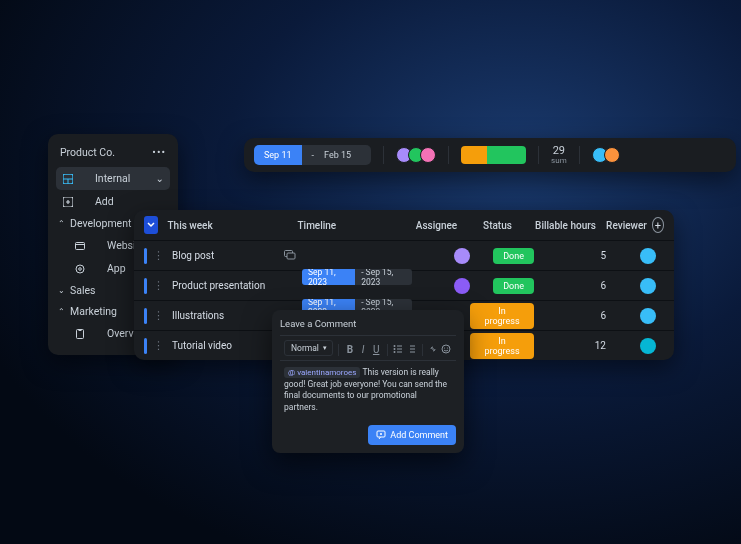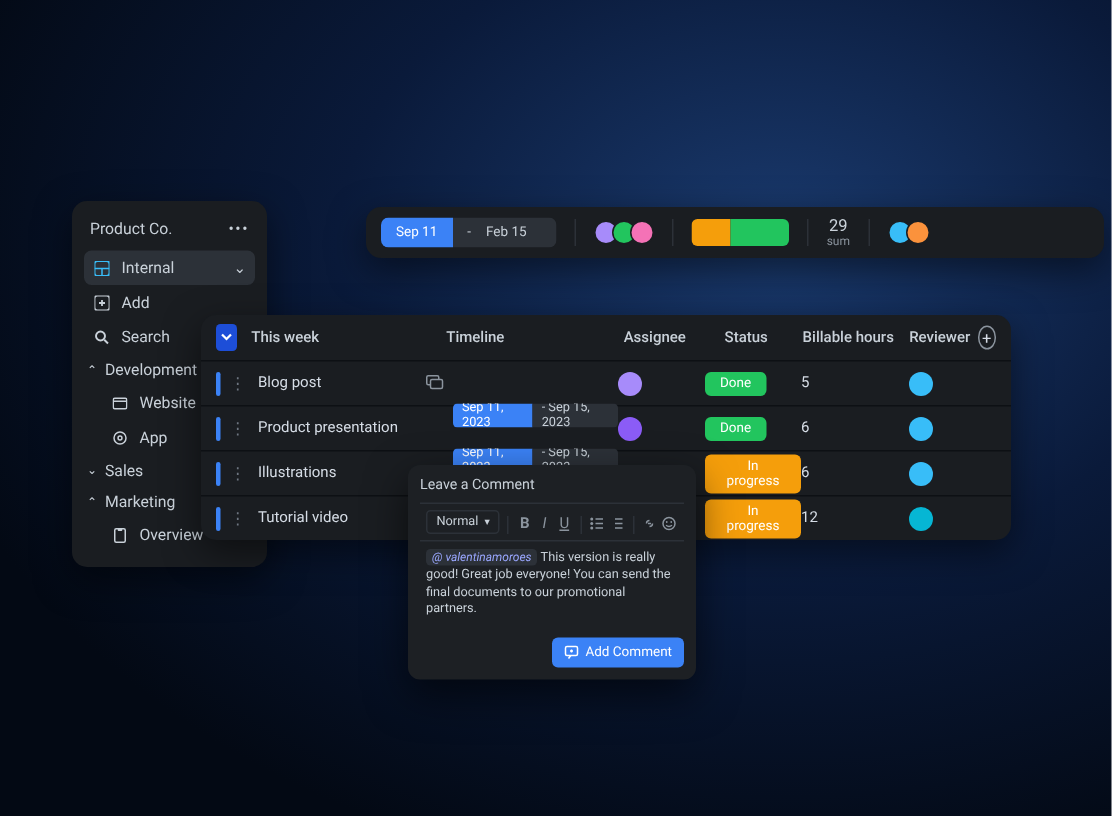--- a/index.html
+++ b/index.html
@@ -7,21 +7,21 @@
     width: 741px; height: 544px;
     background: radial-gradient(ellipse at 70% 30%, #1a3a6e 0%, #0a1a3a 40%, #030914 80%);
     position: relative; overflow: hidden; border-radius: 18px;
     color: #d6dde6;
   }
   .panel { position: absolute; background: #1a1d21; border-radius: 10px; box-shadow: 0 8px 24px rgba(0,0,0,0.5); }
   
   .sidebar { left: 48px; top: 134px; width: 130px; padding: 10px 8px; font-size: 10.5px; }
   .sb-head { display: flex; justify-content: space-between; align-items: center; padding: 2px 4px; margin-bottom: 6px; color: #c9d1d9; }
   .sb-more { letter-spacing: 1px; cursor: pointer; }
-  .sb-item { display: flex; align-items: center; gap: 8px; padding: 5px 6px; border-radius: 5px; color: #c9d1d9; cursor: pointer; }
+  .sb-item { display: flex; align-items: center; gap: 22px; padding: 5px 6px; border-radius: 5px; color: #c9d1d9; cursor: pointer; }
   .sb-item .ico { width: 11px; height: 11px; flex: 0 0 11px; display: flex; align-items: center; justify-content: center; }
   .sb-sel { background: #2c3138; }
   .sb-sel .chev { margin-left: auto; font-size: 10px; }
   .sb-sub { padding-left: 18px; }
   .sb-group { display: flex; align-items: center; gap: 4px; padding: 4px 2px; color: #c9d1d9; }
   .sb-group .arr { font-size: 8px; width: 8px; }
   
   .summary { left: 244px; top: 138px; width: 492px; height: 34px; padding: 0 10px; display: flex; align-items: center; gap: 12px; font-size: 9.5px; }
   .date-chip { display: flex; border-radius: 5px; overflow: hidden; height: 20px; }
   .date-chip span { padding: 0 10px; display: flex; align-items: center; font-size: 9px; }
@@ -51,34 +51,34 @@
   .col-rv { flex: 0 0 50px; text-align: center; }
   .addcol { margin-left: auto; width: 16px; height: 16px; border: 1.2px solid #8b949e; border-radius: 50%; display: flex; align-items: center; justify-content: center; cursor: pointer; font-size: 11px; }
   .trow { display: flex; align-items: center; height: 30px; padding: 0 10px; border-top: 1px solid #0d1014; }
   .rowbar { width: 3px; height: 16px; background: #3b82f6; border-radius: 2px; margin-right: 6px; }
   .drag { color: #6e7681; margin-right: 8px; cursor: grab; font-size: 11px; }
   .rname { flex: 0 0 130px; display: flex; gap: 6px; }
   .cm-ico { margin-left: auto; margin-right: 6px; color: #8b949e; font-size: 10px; }
   .rtl { flex: 0 0 110px; }
   .rtl .date-chip { height: 16px; border-radius: 3px; margin-top: 42px; }
   .rtl .date-chip span { font-size: 8.5px; padding: 0 6px; }
-  .rcell { display: flex; align-items: center; justify-content: flex-start; }
+  .rcell { display: flex; align-items: center; justify-content: flex-end; }
   .avatar { width: 16px; height: 16px; border-radius: 50%; }
   .badge { padding: 3px 10px; border-radius: 4px; font-size: 9px; color: #fff; }
   .b-done { background: #22c55e; }
   .b-prog { background: #f59e0b; }
   
   .comment { left: 272px; top: 310px; width: 192px; background: #1d2024; border-radius: 8px; box-shadow: 0 10px 28px rgba(0,0,0,0.6); padding: 8px; font-size: 9px; position: absolute; }
   .cm-title { color: #c9d1d9; font-size: 9.5px; margin-bottom: 6px; }
   .toolbar { display: flex; align-items: flex-end; gap: 2px; padding: 4px; border-top: 1px solid #2c3138; border-bottom: 1px solid #2c3138; }
   .tb-btn { width: 14px; height: 14px; display: flex; align-items: center; justify-content: center; color: #8b949e; cursor: pointer; font-size: 10px; border-radius: 2px; }
   .tb-sel { display: flex; align-items: center; gap: 4px; padding: 2px 6px; font-size: 8.5px; color: #c9d1d9; border: 1px solid #2c3138; border-radius: 3px; cursor: pointer; }
   .tb-div { width: 1px; height: 12px; background: #2c3138; margin: 0 3px; }
   .cm-body { padding: 6px 4px; font-size: 8.5px; line-height: 1.35; color: #c9d1d9; }
-  .mention { background: #2c3138; color: #9aa7ff; padding: 1px 4px; border-radius: 3px; font-size: 8px; font-style: italic; }
+  .mention { background: #2c3138; color: #9aa7ff; padding: 1px 4px; border-radius: 3px; font-size: 8px; }
   .cm-footer { display: flex; justify-content: flex-end; padding-top: 6px; }
   .btn-primary { background: #3b82f6; color: #fff; font-size: 9px; padding: 5px 8px; border-radius: 4px; cursor: pointer; display: flex; align-items: center; gap: 4px; }
   svg { display: block; }
 </style>
 </head>
 <body>
 
 <div class="panel sidebar">
   <div class="sb-head">
     <span>Product Co.</span>
@@ -95,29 +95,20 @@
     <span class="chev">⌄</span>
   </div>
   <div class="sb-item">
     <span class="ico">
         <svg width="10" height="10" viewBox="0 0 10 10">
           <rect x="0" y="0" width="10" height="10" rx="2" fill="none" stroke="#c9d1d9" stroke-width="1.2"></rect>
           <path d="M5 3v4M3 5h4" stroke="#c9d1d9" stroke-width="1.2"></path>
         </svg>
       </span>
     <span>Add</span>
-  </div>
-  <div class="sb-item">
-    <span class="ico">
-        <svg width="10" height="10" viewBox="0 0 10 10">
-          <circle cx="4" cy="4" r="3" fill="none" stroke="#c9d1d9" stroke-width="1.3"></circle>
-          <path d="M6.5 6.5L9 9" stroke="#c9d1d9" stroke-width="1.3"></path>
-        </svg>
-      </span>
-    <span>Search</span>
   </div>
   <div id="sb-groups">
       <div class="sb-group">
         <span class="arr">⌃</span>
         <span>Development</span>
       </div>
       <div class="sb-item sb-sub">
         <span class="ico">
           <svg width="10" height="10" viewBox="0 0 10 10">
             <rect x="0.5" y="1.5" width="9" height="7" rx="1" fill="none" stroke="#c9d1d9" stroke-width="1"></rect>

